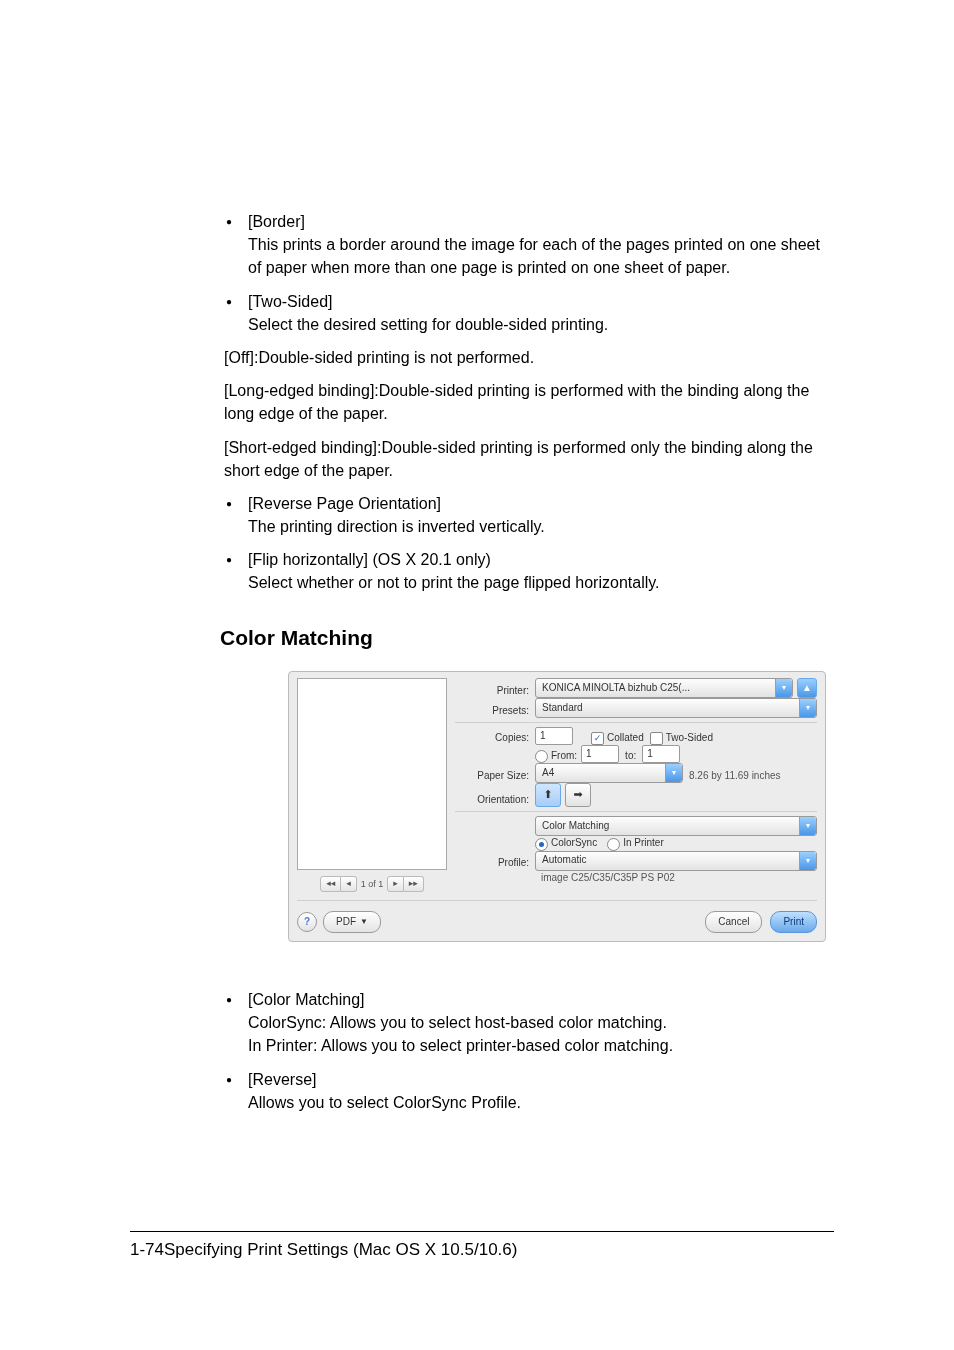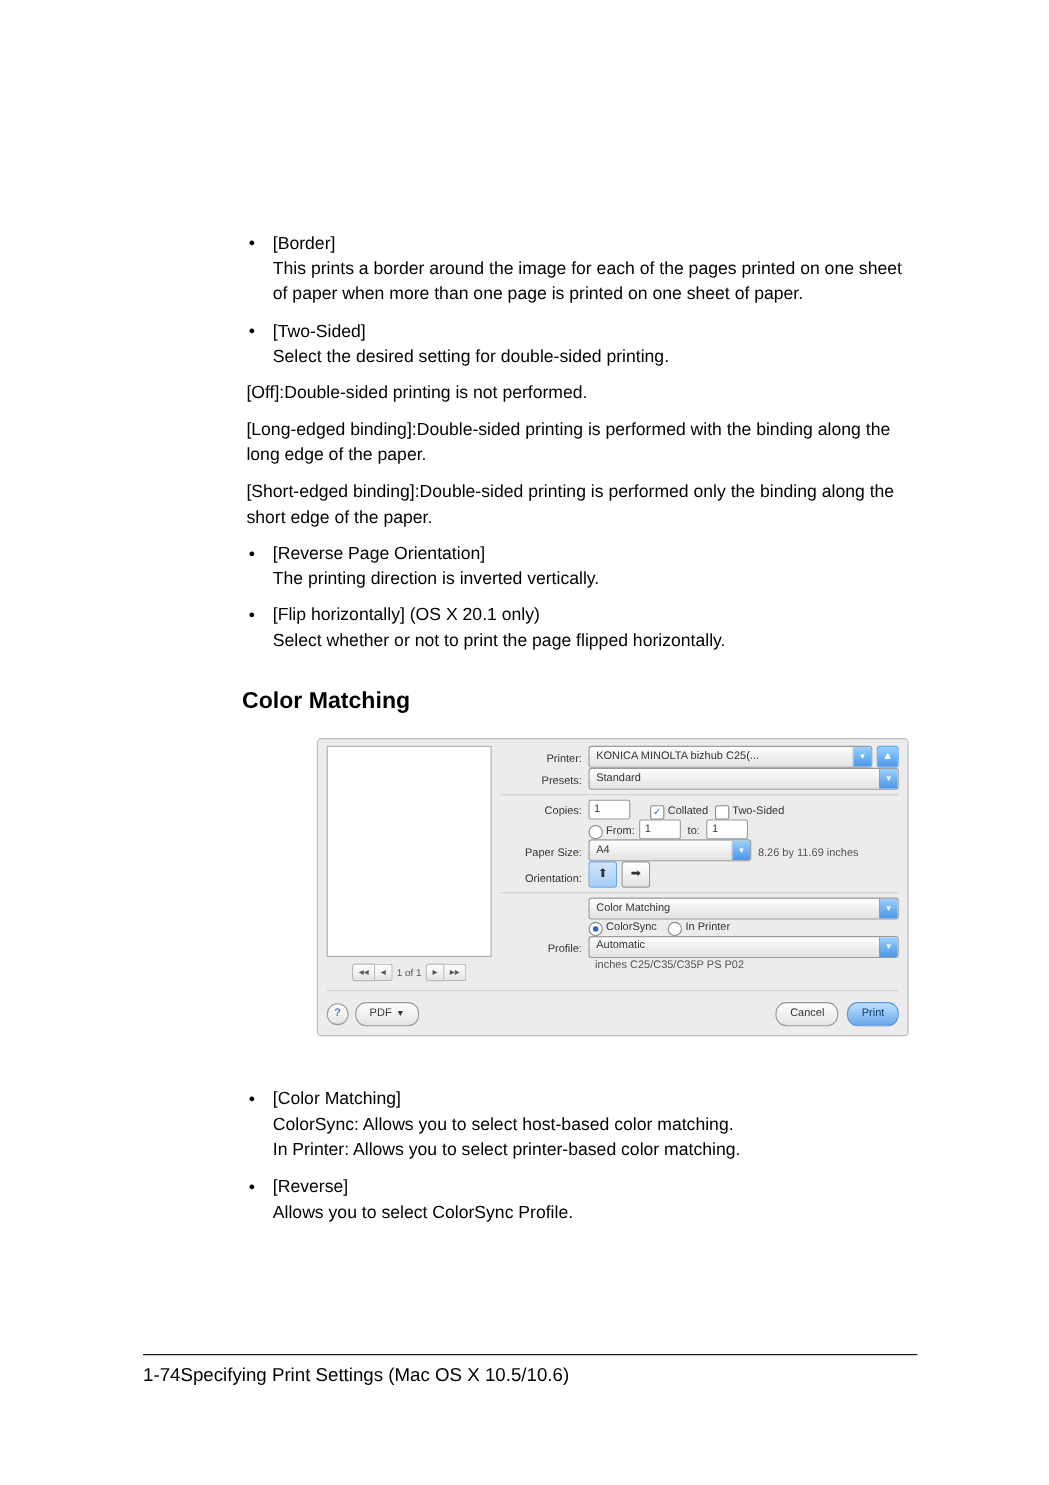--- a/index.html
+++ b/index.html
@@ -171,21 +171,21 @@
             </div>
             <div class="row">
               <div class="lbl">Profile:</div>
               <div class="combo">
                   <span>Automatic</span>
                   <span class="cap">▾</span>
                 </div>
             </div>
             <div class="row">
               <div class="lbl"></div>
-              <span class="note">inches C25/C35/C35P PS P02</span>
+              <span class="note">image C25/C35/C35P PS P02</span>
             </div>
           </div>
         </div>
         <div class="hr" style="margin-top:8px"></div>
         <div class="bottom-row">
           <div style="display:flex;align-items:center;gap:6px">
             <div class="help">?</div>
             <div class="pill">
                 <span>PDF</span>
                 <span class="dd">▼</span>

